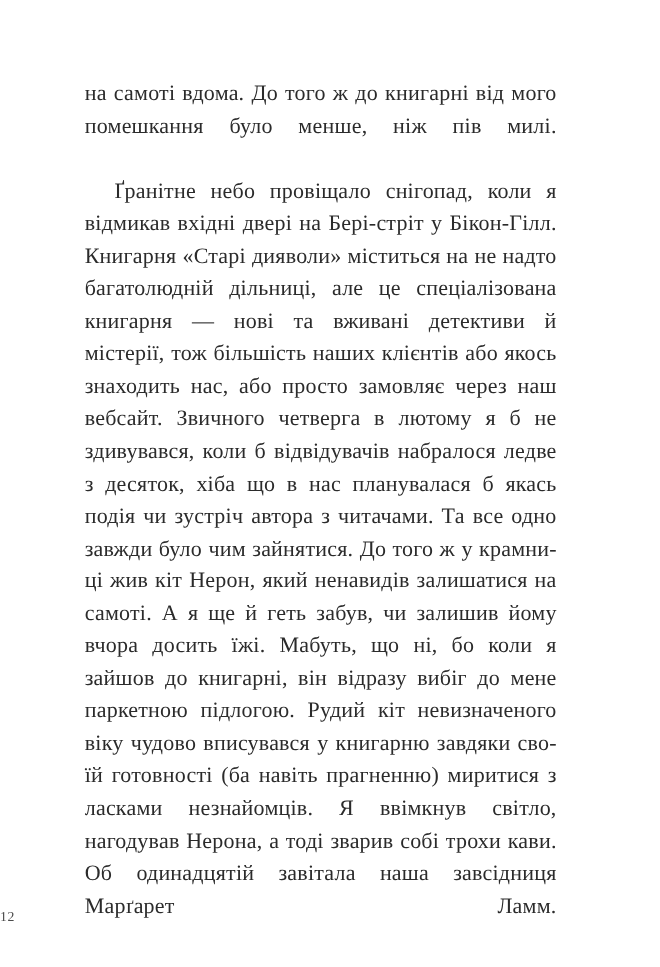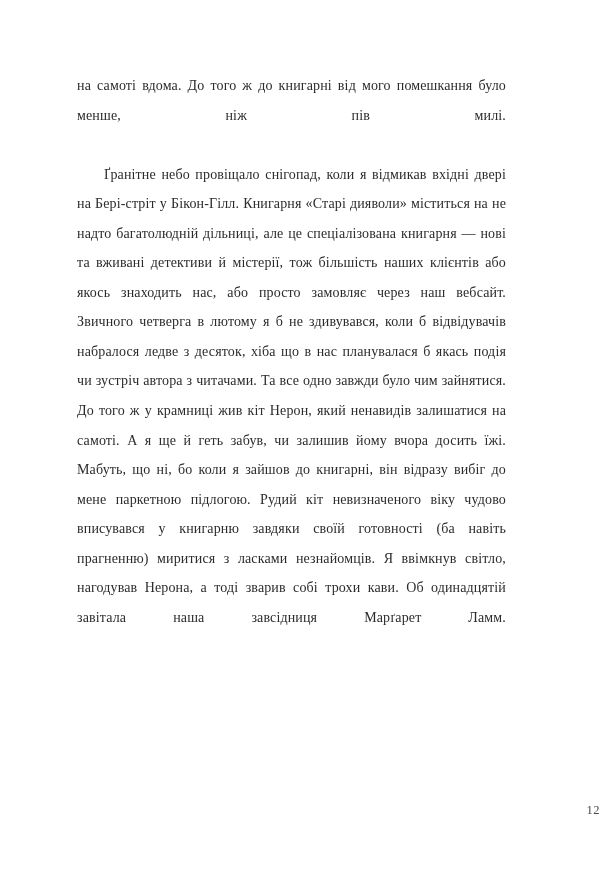--- a/index.html
+++ b/index.html
@@ -25,21 +25,21 @@
 
   .text-block {
     position: absolute;
     left: 77px;
     top: 71px;
     width: 429px;
   }
 
   .para {
     margin: 0;
-    font-size: 14px;
+    font-size: 20px;
     line-height: 29.55px;
     text-align: justify;
     text-justify: inter-word;
     text-indent: 27px;
     letter-spacing: 0.01em;
     word-spacing: 0.005em;
     hyphens: manual;
     -webkit-hyphens: manual;
   }
 
@@ -52,23 +52,22 @@
   .para::after {
     content: "";
     display: inline-block;
     width: 100%;
   }
 
   .footer {
     position: absolute;
     left: 0;
     right: 0;
-    top: 800px;
-    text-align: right;
-    padding-left: 24px;
+    top: 824px;
+    text-align: left;
   }
 
   .folio {
     font-family: "Liberation Serif", "DejaVu Serif", serif;
     font-size: 12.5px;
     line-height: 14px;
     color: #4a4a4a;
     letter-spacing: 0.04em;
   }
 </style>

